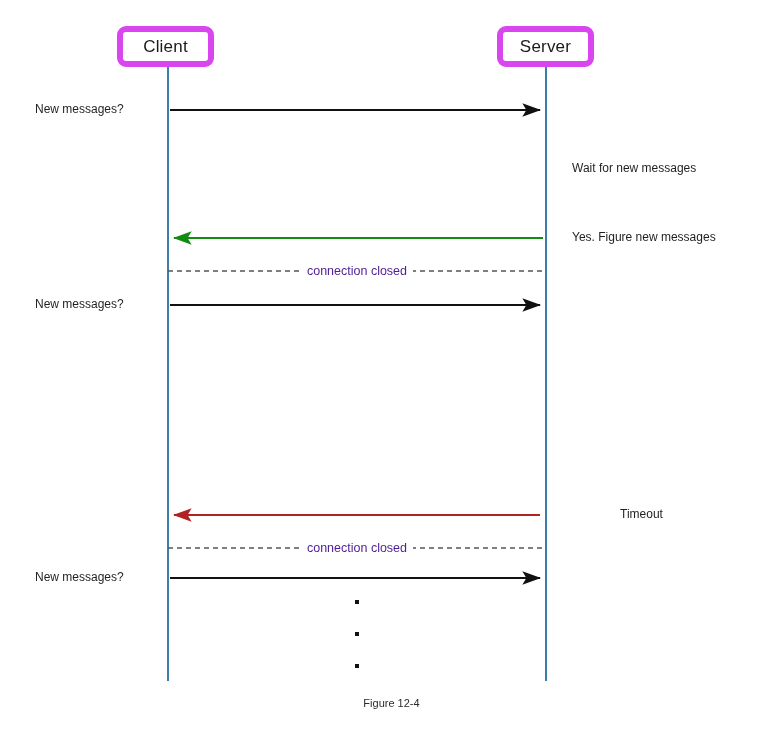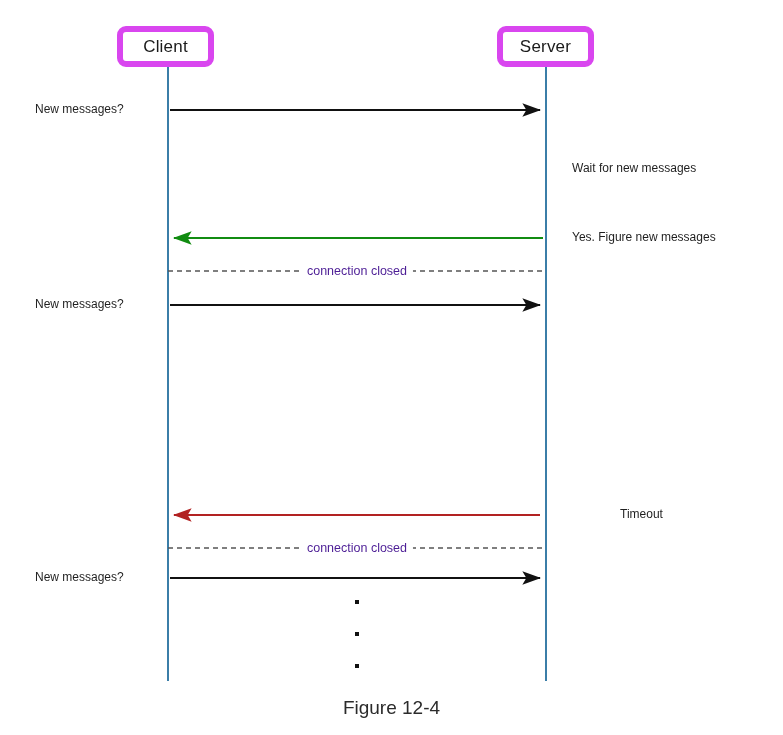--- a/index.html
+++ b/index.html
@@ -83,21 +83,21 @@
     background: #111111;
   }
 
   
   #figure-caption {
     position: absolute;
     left: 0;
     top: 697px;
     width: 783px;
     text-align: center;
-    font-size: 19px;
+    font-size: 11px;
     color: #2b2b2b;
   }
 </style>
 </head>
 <body>
 
 <div id="canvas">
 
   <div id="client-box" class="participant-box">
     <span>Client</span>

